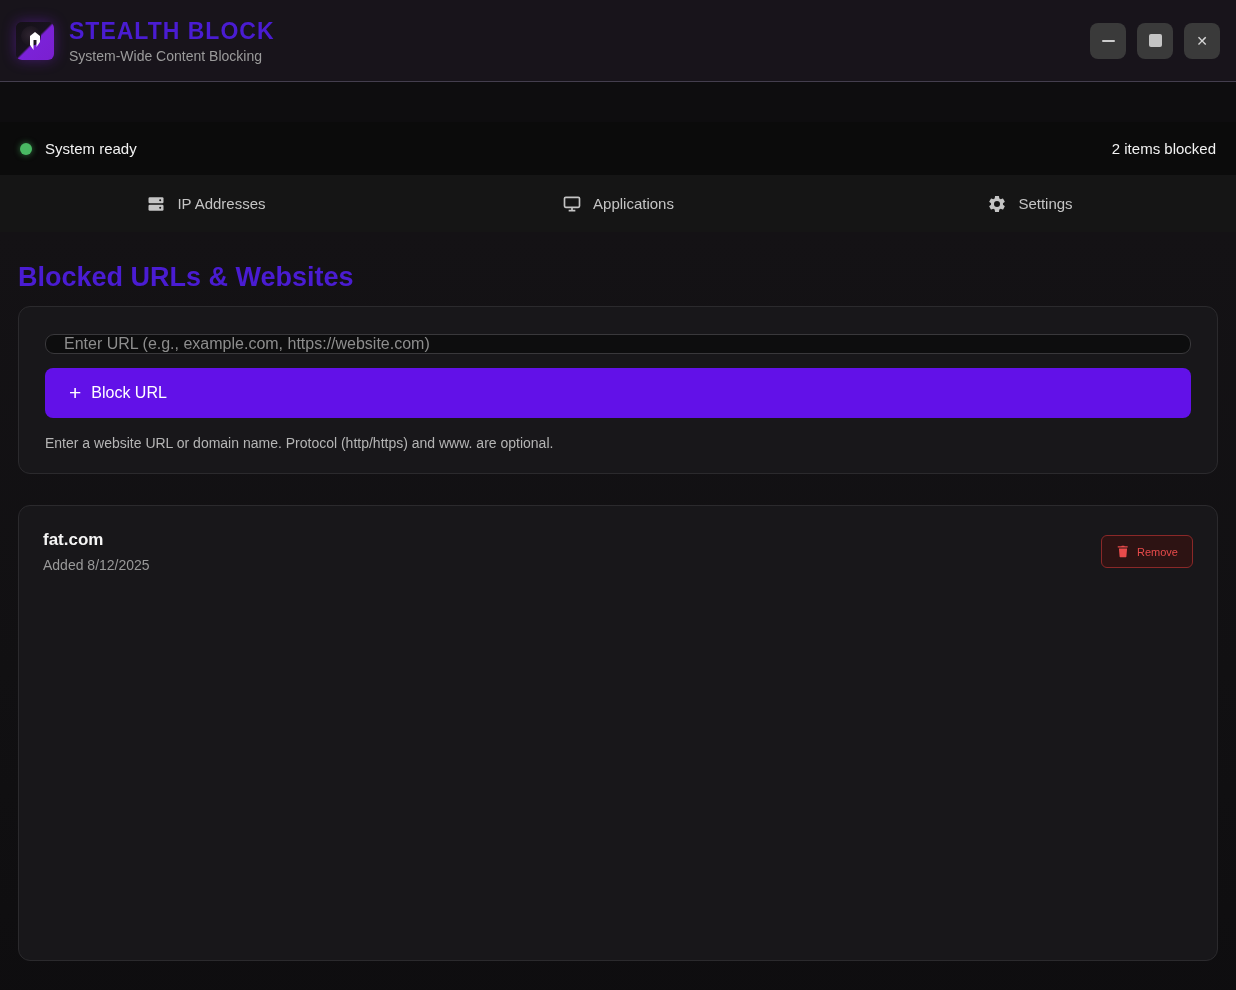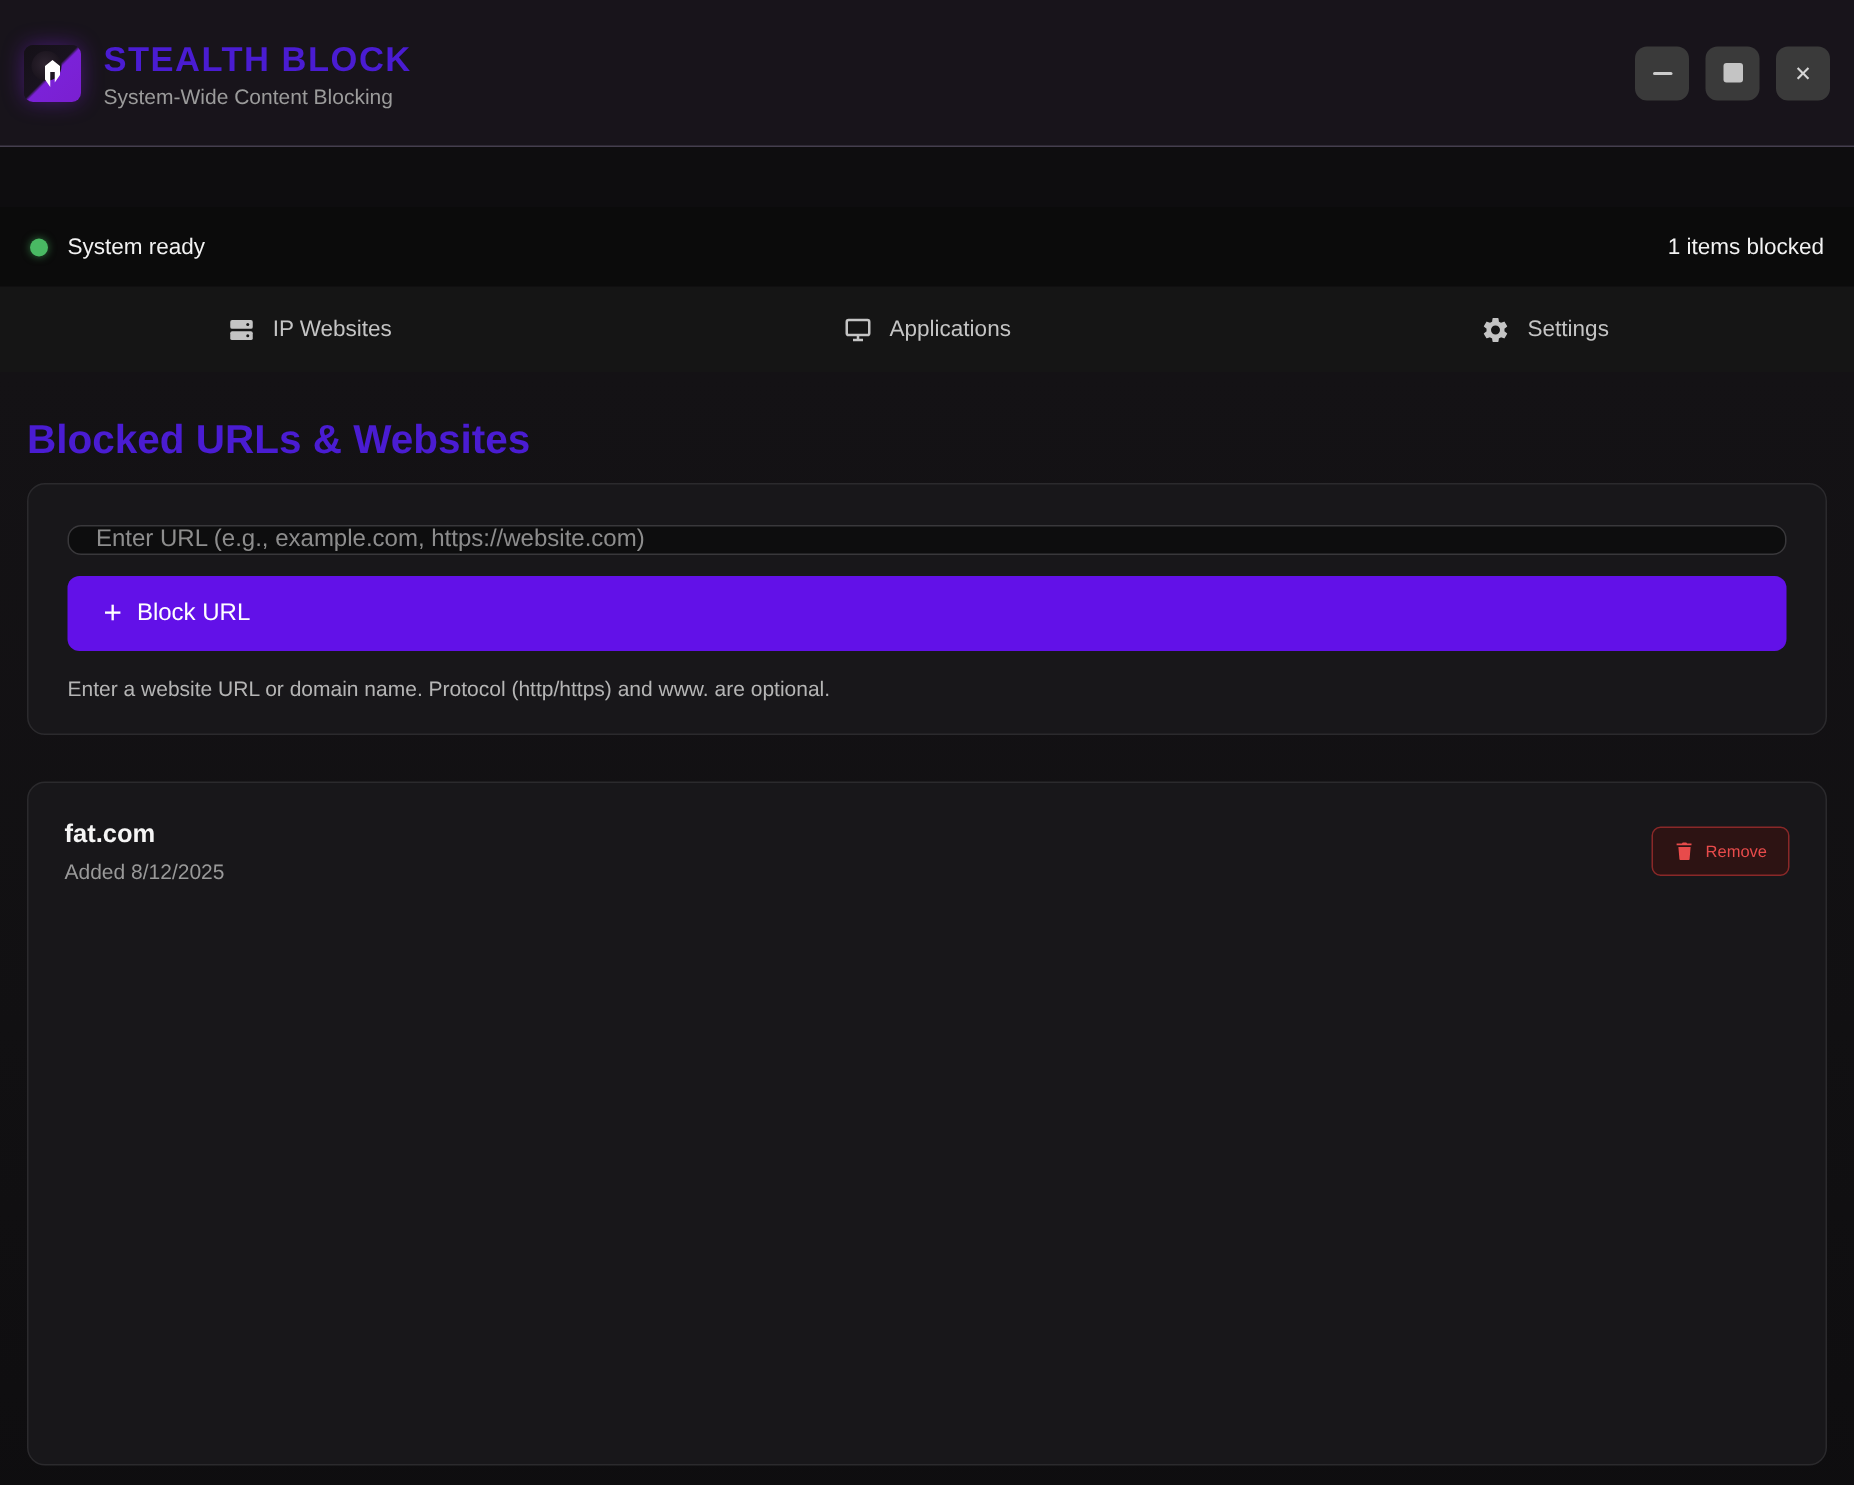--- a/index.html
+++ b/index.html
@@ -5,21 +5,21 @@
   * { margin: 0; padding: 0; box-sizing: border-box; }
   html, body { width: 1236px; height: 990px; overflow: hidden; }
   body {
     font-family: "Liberation Sans", "DejaVu Sans", sans-serif;
     background: #0e0d0f;
     color: #e8e8e8;
   }
 
   
   .titlebar {
-    height: 98px;
+    height: 82px;
     background: #18141b;
     border-bottom: 1px solid #443e4e;
     display: flex;
     align-items: center;
     padding: 0 16px;
   }
   .logo {
     width: 38px; height: 38px;
     border-radius: 6px;
     background: linear-gradient(135deg, #141016 0%, #19131f 48%, #7b22d8 52%, #7a1fd0 100%);
@@ -188,32 +188,32 @@
     </button>
     <button class="win-btn">
       <span>✕</span>
     </button>
   </div>
 </header>
 
 <div class="statusbar">
   <span class="status-dot"></span>
   <span class="status-text">System ready</span>
-  <span class="blocked-count">1 items blocked</span>
+  <span class="blocked-count">2 items blocked</span>
 </div>
 
 <nav class="tabbar">
   <button class="tab">
     <svg width="20" height="20" viewBox="0 0 24 24">
       <rect x="3" y="4" width="18" height="7" rx="1.5" fill="#c4c4c4"></rect>
       <rect x="3" y="13" width="18" height="7" rx="1.5" fill="#c4c4c4"></rect>
       <circle cx="17" cy="7.5" r="1.2" fill="#151515"></circle>
       <circle cx="17" cy="16.5" r="1.2" fill="#151515"></circle>
     </svg>
-    <span>IP Websites</span>
+    <span>IP Addresses</span>
   </button>
   <button class="tab">
     <svg width="20" height="20" viewBox="0 0 24 24" fill="none" stroke="#c4c4c4" stroke-width="2">
       <rect x="3" y="4" width="18" height="12" rx="1.5"></rect>
       <path d="M12 16v4M8 20h8"></path>
     </svg>
     <span>Applications</span>
   </button>
   <button class="tab">
     <svg width="20" height="20" viewBox="0 0 24 24" fill="#c4c4c4">

